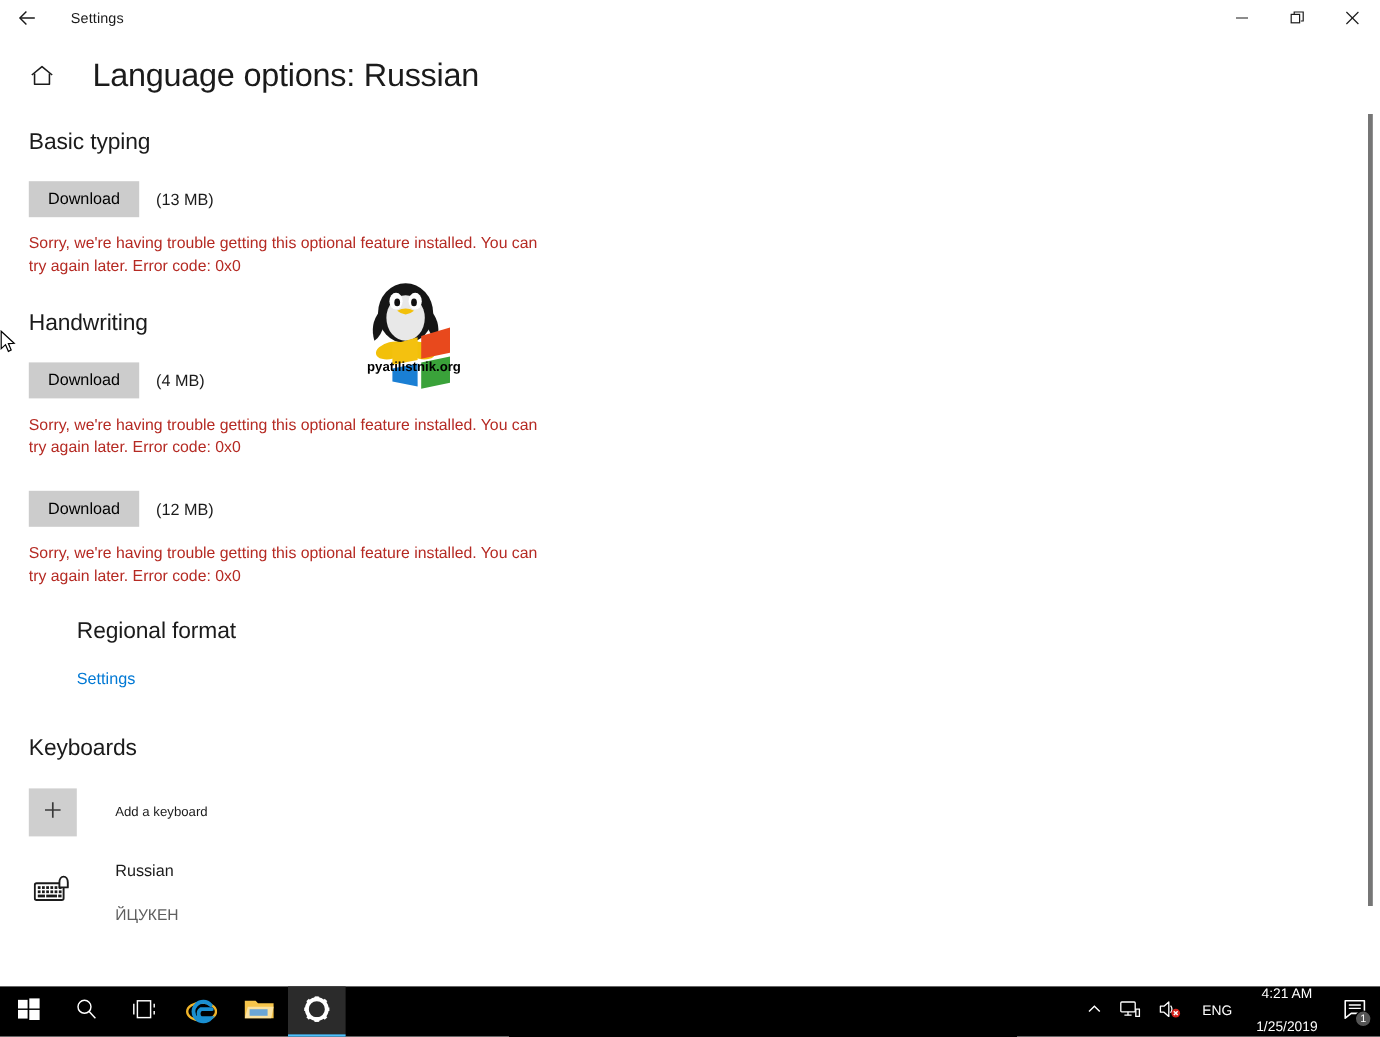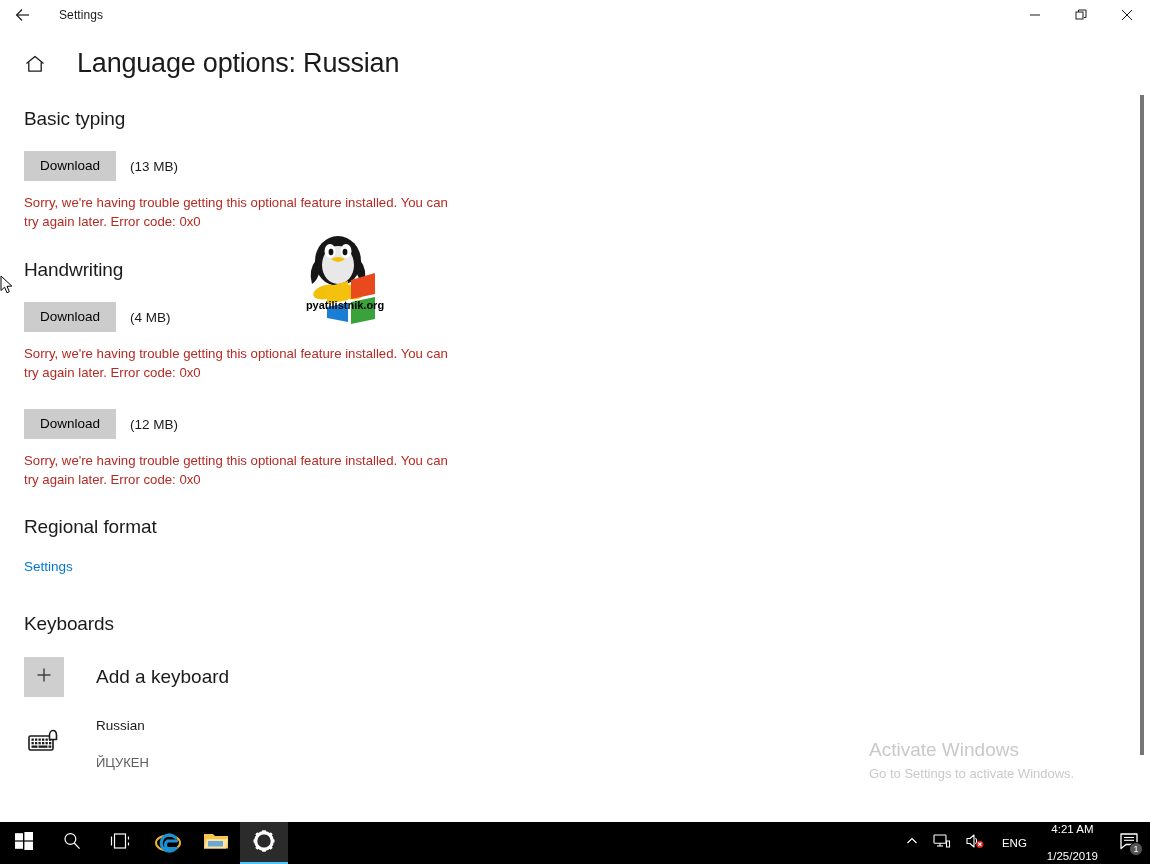--- a/index.html
+++ b/index.html
@@ -149,21 +149,21 @@
   .add-kb-tile {
     width: 40px;
     height: 40px;
     background: #cfcfcf;
     display: flex;
     align-items: center;
     justify-content: center;
     flex: 0 0 auto;
   }
   .add-kb-label {
-    font-size: 19px;
+    font-size: 11px;
     color: #1b1b1b;
     margin-left: 32px;
   }
   .kb-icon-wrap {
     width: 40px;
     height: 40px;
     display: flex;
     align-items: center;
     justify-content: center;
     flex: 0 0 auto;
@@ -407,21 +407,21 @@
     </div>
 
     <div class="section" style="margin-top:27px;">
       <div class="dl-row">
         <button class="dl-button">Download</button>
         <span class="dl-size">(12 MB)</span>
       </div>
       <div class="err-text">Sorry, we're having trouble getting this optional feature installed. You can try again later. Error code: 0x0</div>
     </div>
 
-    <div class="section" style="margin-top:27px;">
+    <div class="section" style="margin-top:27px;margin-left:40px;">
       <div class="section-title">Regional format</div>
       <div style="margin-top:19px;">
         <a class="link" href="#">Settings</a>
       </div>
     </div>
 
     <div class="section" style="margin-top:38px;">
       <div class="section-title">Keyboards</div>
 
       <div class="kb-row" style="margin-top:22px;">
@@ -493,24 +493,20 @@
         <path d="M37 53 L58 47 L58 66 L37 70 Z" fill="#f4c10f"></path>
         <path d="M61 46 L85 39 L85 60 L61 65 Z" fill="#e8491d"></path>
         <path d="M37 73 L58 69 L58 88 L37 84 Z" fill="#1a7fd4"></path>
         <path d="M61 68 L85 63 L85 85 L61 90 Z" fill="#3aa23a"></path>
       </g>
 
       <text x="55" y="75" font-family="'Liberation Sans', sans-serif" font-size="11" font-weight="bold" fill="#000000" text-anchor="middle">pyatilistnik.org</text>
     </svg>
   </div>
 
-  <div class="activate">
-    <div class="activate-title">Activate Windows</div>
-    <div class="activate-sub">Go to Settings to activate Windows.</div>
-  </div>
 
   <div class="scrollbar-track">
     <div class="scrollbar-thumb"></div>
   </div>
 
   <div class="cursor">
     <svg width="14" height="20" viewBox="0 0 14 20">
       <path d="M1 1 L1 15.5 L4.6 12.2 L7 17.8 L9.3 16.7 L7 11.3 L11.8 11.1 Z" fill="#ffffff" stroke="#000000" stroke-width="1"></path>
     </svg>
   </div>

